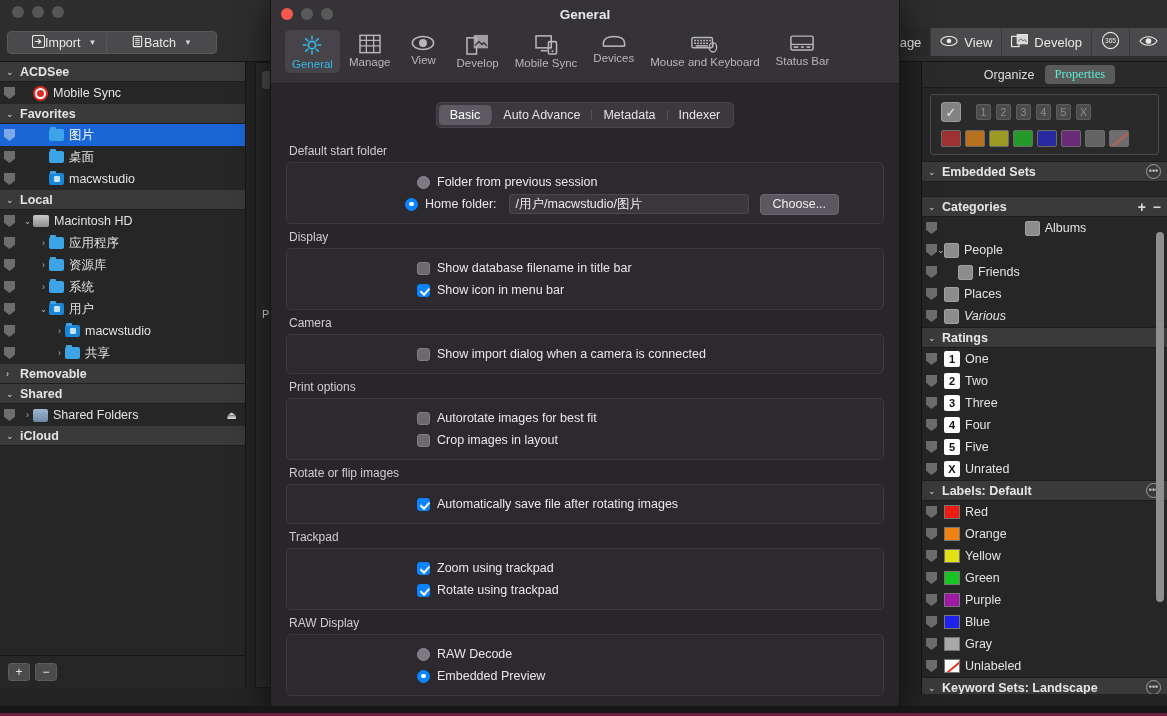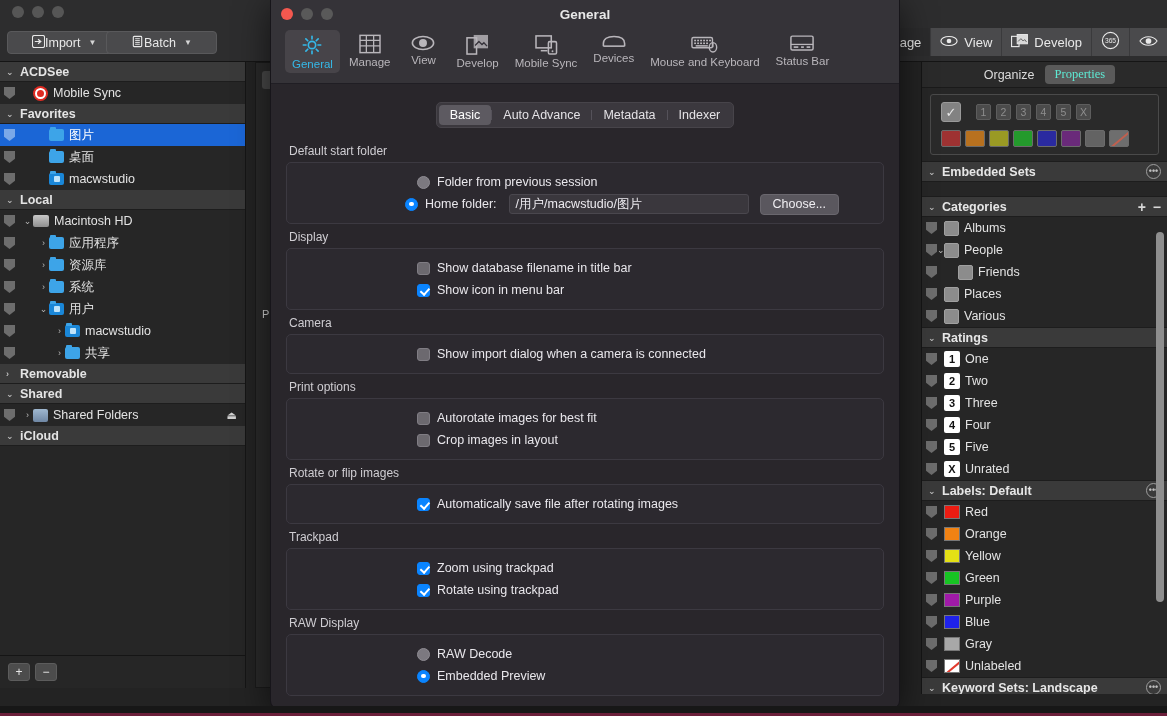--- a/index.html
+++ b/index.html
@@ -480,42 +480,42 @@
         </div>
         <div style="height: 14px;"></div>
         <div class="sec-header">
           <span class="chev">⌄</span>
           <span>Categories</span>
           <span class="right">
             <span class="plus">+</span>
             <span class="minus">−</span>
           </span>
         </div>
-        <div class="rrow" style="padding-left: 22px;">
+        <div class="rrow" style="padding-left: 22px; justify-content: center;">
           <div class="shield"></div>
           <div class="cbox"></div>
           <span class="lbl">Albums</span>
         </div>
         <div class="rrow" style="padding-left: 22px;">
           <div class="shield"></div>
           <span style="position: absolute; left: 15px; font-size: 9px; color: rgb(189, 189, 189);">⌄</span>
           <div class="cbox"></div>
           <span class="lbl">People</span>
         </div>
         <div class="rrow" style="padding-left: 36px;">
           <div class="shield"></div>
           <div class="cbox"></div>
           <span class="lbl">Friends</span>
         </div>
         <div class="rrow" style="padding-left: 22px;">
           <div class="shield"></div>
           <div class="cbox"></div>
           <span class="lbl">Places</span>
         </div>
-        <div class="rrow" style="padding-left: 22px;">
+        <div class="rrow" style="padding-left: 22px; font-style: italic;">
           <div class="shield"></div>
           <div class="cbox"></div>
           <span class="lbl">Various</span>
         </div>
         <div class="sec-header">
           <span class="chev">⌄</span>
           <span>Ratings</span>
           <span class="right"></span>
         </div>
         <div class="rrow" style="padding-left: 22px;">

